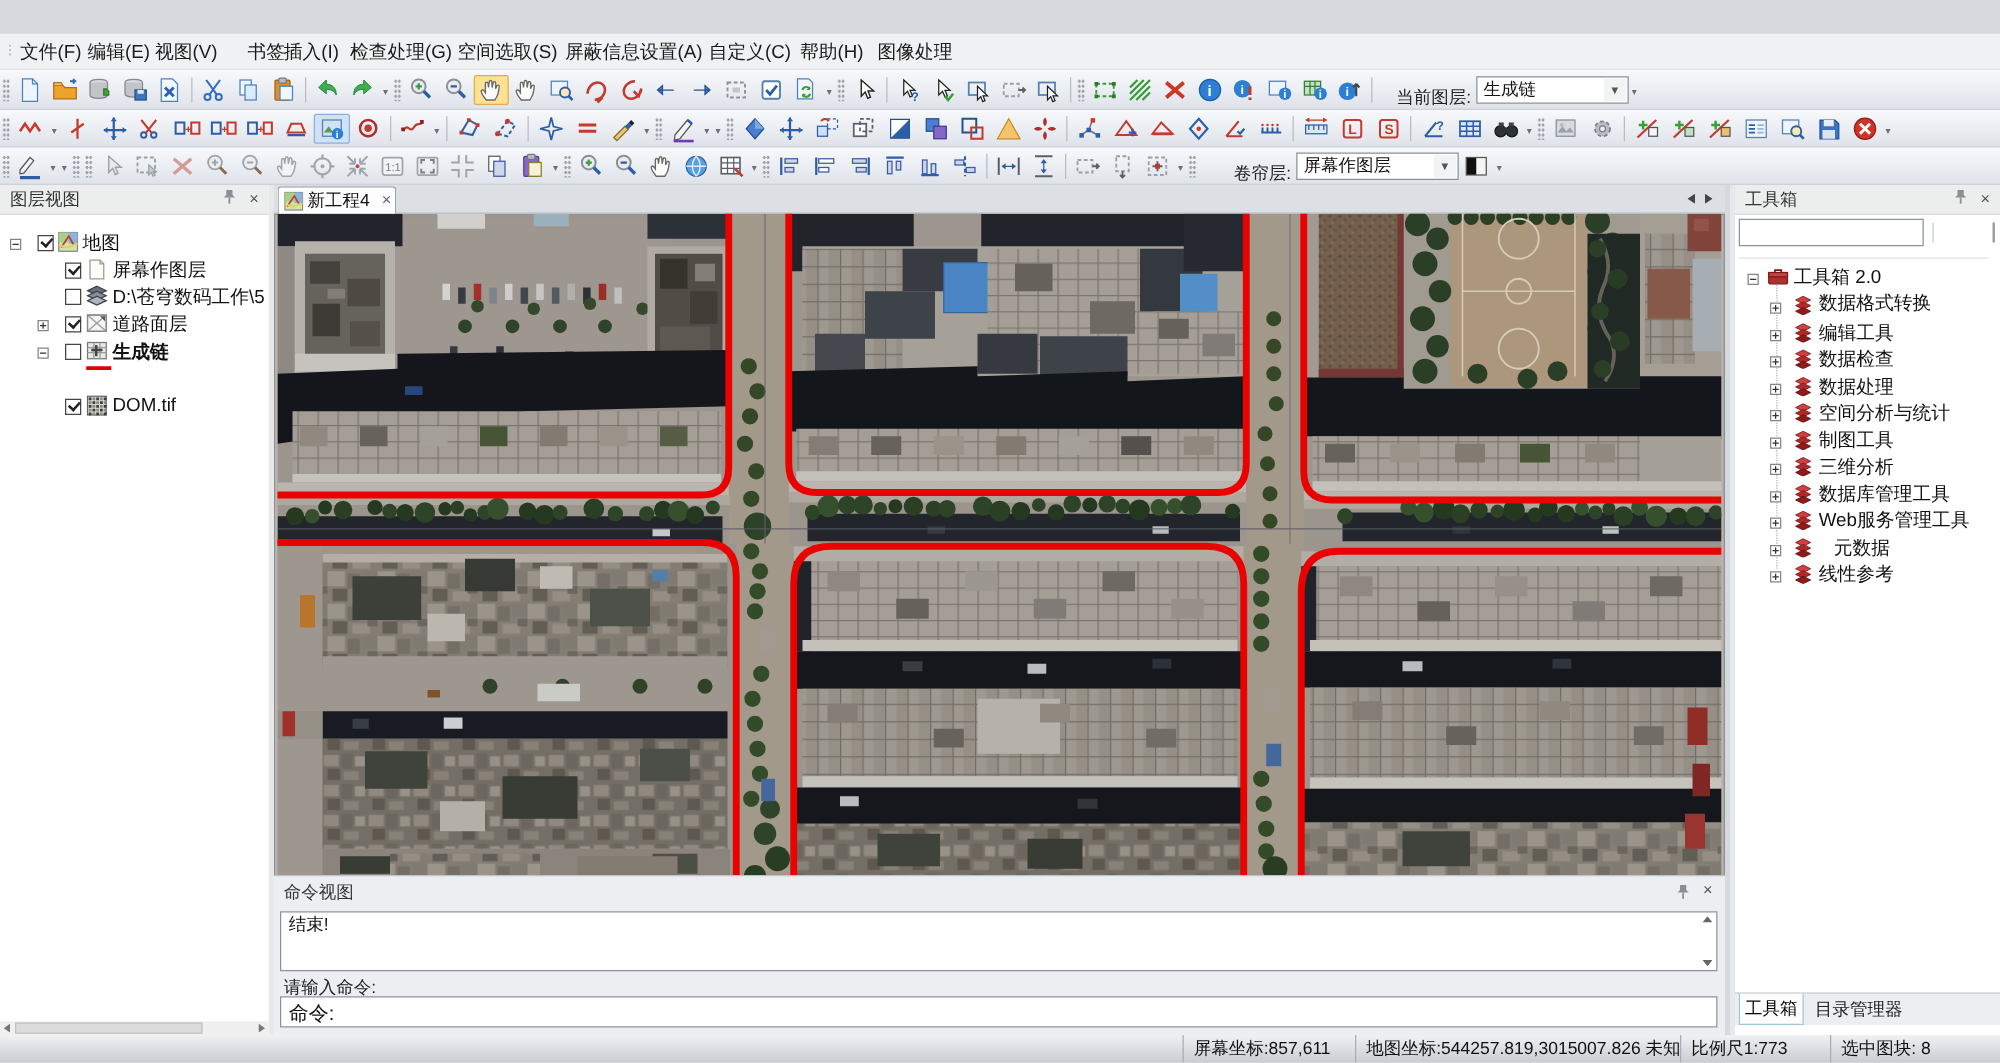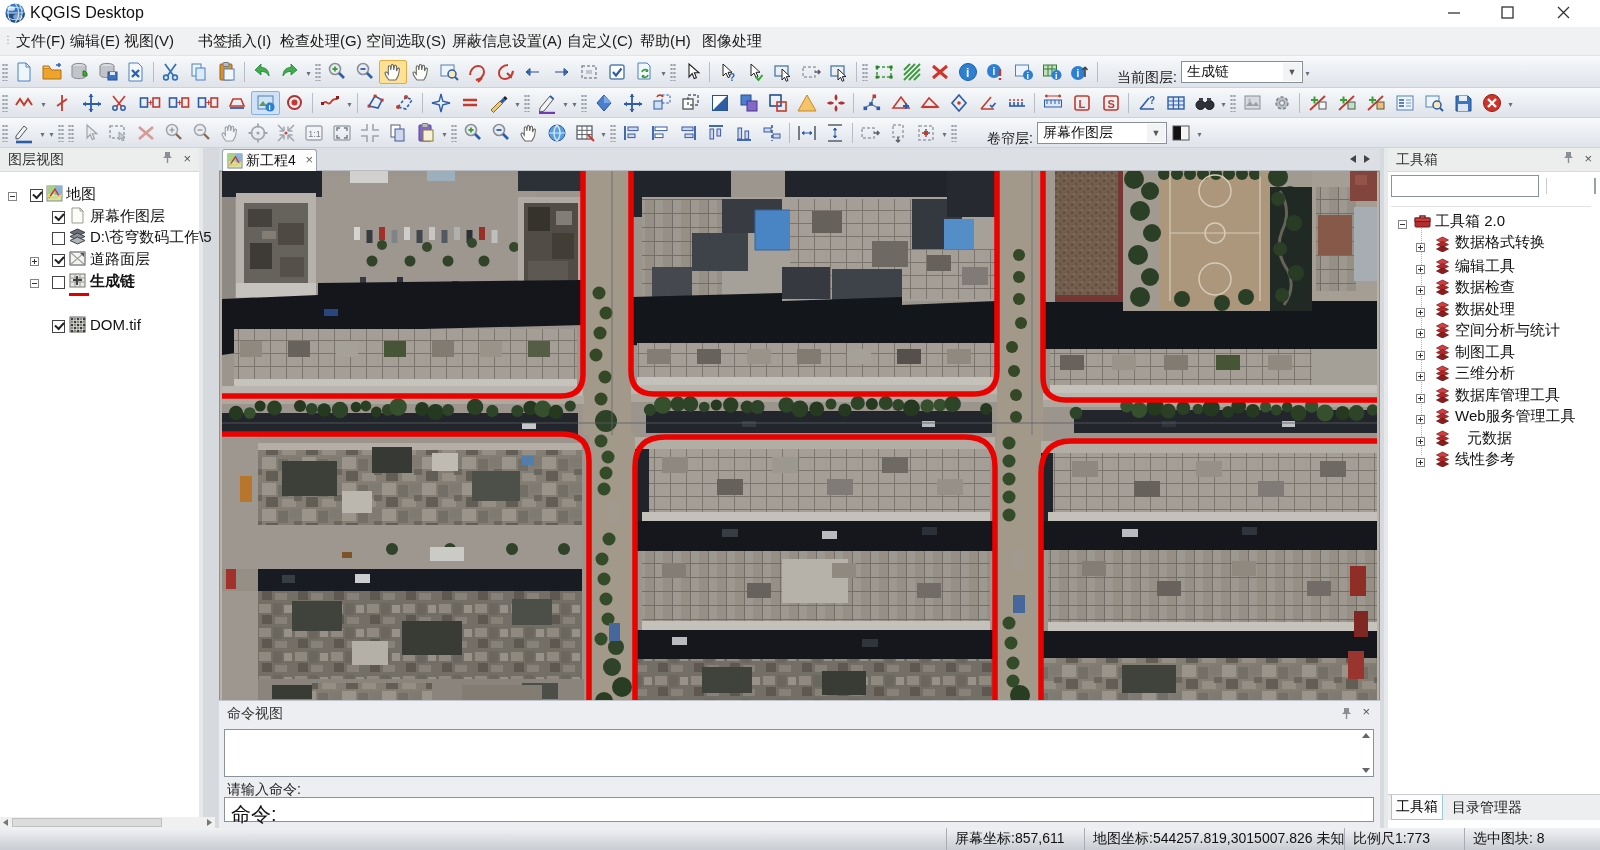--- a/index.html
+++ b/index.html
@@ -28,35 +28,20 @@
 .trow svg{vertical-align:-3px}
 .cbx{display:inline-block;width:13px;height:13px;border:1px solid #444;background:#fff;vertical-align:-2px;position:relative}
 .cbx.c:after{content:"";position:absolute;left:2px;top:1px;width:7px;height:4px;border-left:2px solid #222;border-bottom:2px solid #222;transform:rotate(-48deg)}
 .pm{display:inline-block;width:9px;height:9px;border:1px solid #848484;background:#fff;position:relative;vertical-align:0px}
 .pm:before{content:"";position:absolute;left:1px;top:3px;width:5px;height:1px;background:#333}
 .pm.p:after{content:"";position:absolute;left:3px;top:1px;width:1px;height:5px;background:#333}
 #status{left:0;top:828px;width:1600px;height:22px;background:linear-gradient(#f0f1f3,#c9ccd2);font-size:14px;color:#111}
 #status .sg{position:absolute;top:0;height:22px;border-left:1px solid #a8adb5;padding:2px 0 0 8px;white-space:nowrap;overflow:hidden}
 </style></head><body>
 <div id="w">
-<div id="title" class="abs">
-      <svg class="abs" style="left:4px;top:2px" width="22" height="22" viewBox="0 0 24 24">
-        <circle cx="12" cy="12" r="10.5" fill="#3878c0"></circle>
-        <path d="M2 12a10.5 10.5 0 0021 0z" fill="#1e4f86"></path>
-        <path d="M4 7c4-2 12-2 17 1M3 12h18M4 17c5 3 12 3 16 0M12 1.5a16 16 0 010 21M7 2.8a18 18 0 000 18.4M17 2.8a18 18 0 010 18.4" fill="none" stroke="#cfe0f2" stroke-width="1.1"></path>
-        <ellipse cx="8" cy="7" rx="4" ry="2.5" fill="#ffffff" opacity=".75"></ellipse>
-        <ellipse cx="15" cy="16" rx="5" ry="3" fill="#e8f1fa" opacity=".5"></ellipse>
-      </svg>
-      <span class="t">KQGIS Desktop</span>
-      <svg class="abs" style="right:10px;top:6px" width="150" height="14" viewBox="0 0 150 14">
-        <path d="M8 7h12" stroke="#333" stroke-width="1.3"></path>
-        <rect x="62" y="1" width="11" height="11" fill="none" stroke="#333" stroke-width="1.3"></rect>
-        <path d="M118 1l11 11M129 1l-11 11" stroke="#333" stroke-width="1.3"></path>
-      </svg>
-    </div>
     <div id="menu" class="abs">
       <span style="left:3px;color:#9aa1ab;font-size:10px;top:7px">⋮</span>
       <span style="left:16px">文件(F)</span>
       <span style="left:70px">编辑(E)</span>
       <span style="left:124px">视图(V)</span>
       <span style="left:198px">书签</span>
       <span style="left:227px">插入(I)</span>
       <span style="left:280px">检查处理(G)</span>
       <span style="left:366px">空间选取(S)</span>
       <span style="left:452px">屏蔽信息设置(A)</span>
@@ -836,21 +821,21 @@
       <span class="combo" style="width:130px">屏幕作图层<span class="ca">▼</span></span>
       <span class="tbi">
         <svg class="ic" width="22" height="22" viewBox="0 0 22 22">
           <rect x="3" y="4" width="16" height="14" fill="#111"></rect>
           <rect x="11" y="4" width="8" height="14" fill="#f5f5f5"></rect>
           <rect x="3" y="4" width="16" height="14" fill="none" stroke="#555"></rect>
         </svg>
       </span>
       <span class="chev">▾<br>▾</span>
     </div>
-    <div class="abs" style="left:0;top:148px;width:203px;height:680px;background:#fff;border-right:4px solid #e6e8ea">
+    <div class="abs" style="left:0;top:148px;width:219px;height:680px;background:#fff;border-right:4px solid #e6e8ea">
       <div class="phdr">
         <span class="pt">图层视图</span>
         <span class="pin"><svg width="11" height="13" viewBox="0 0 11 13">
             <path d="M3 1h5v4l2 2H1l2-2z" fill="#8a8f96"></path>
             <path d="M5.5 7v5" stroke="#8a8f96" stroke-width="1.4"></path>
           </svg></span>
         <span class="cls">×</span>
       </div>
       <div class="trow" style="top:35px;left:0;width:219px">
         <span style="position:absolute;left:8px;top:4px"><span class="pm"></span></span>
@@ -1368,29 +1353,30 @@
     <div class="abs" style="left:219px;top:700px;width:1161px;height:128px;background:#eceef1;border-top:1px solid #c0c4ca">
       <div style="position:relative;height:26px;font-size:14px;color:#333">
         <span style="position:absolute;left:8px;top:4px">命令视图</span>
         <span style="position:absolute;right:28px;top:6px"><svg width="11" height="13" viewBox="0 0 11 13">
             <path d="M3 1h5v4l2 2H1l2-2z" fill="#8a8f96"></path>
             <path d="M5.5 7v5" stroke="#8a8f96" stroke-width="1.4"></path>
           </svg></span>
         <span style="position:absolute;right:10px;top:3px;color:#555;font-size:13px">×</span>
       </div>
       <div style="position:absolute;left:5px;top:28px;width:1150px;height:48px;background:#fff;border:1px solid #8a929c;font-size:14px;color:#111">
+        <div style="padding:1px 0 0 6px">结束!</div>
         <svg style="position:absolute;right:3px;top:3px" width="8" height="5" viewBox="0 0 8 5">
           <path d="M0 5l4-5 4 5z" fill="#666"></path>
         </svg>
         <svg style="position:absolute;right:3px;bottom:3px" width="8" height="5" viewBox="0 0 8 5">
           <path d="M0 0l4 5 4-5z" fill="#666"></path>
         </svg>
       </div>
       <div style="position:absolute;left:8px;top:80px;font-size:14px;color:#222">请输入命令:</div>
-      <div style="position:absolute;left:5px;top:96px;width:1150px;height:25px;background:#fff;border:1px solid #8a929c;font-size:20px;color:#111">
+      <div style="position:absolute;left:5px;top:96px;width:1150px;height:25px;background:#fff;border:1px solid #8a929c;font-size:16px;color:#111">
         <div style="padding:3px 0 0 6px">命令:</div>
       </div>
     </div>
     <div class="abs" style="left:1384px;top:148px;width:216px;height:680px;background:#fff;border-left:4px solid #e6e8ea">
       <div class="phdr">
         <span class="pt">工具箱</span>
         <span class="pin"><svg width="11" height="13" viewBox="0 0 11 13">
             <path d="M3 1h5v4l2 2H1l2-2z" fill="#8a8f96"></path>
             <path d="M5.5 7v5" stroke="#8a8f96" stroke-width="1.4"></path>
           </svg></span>

